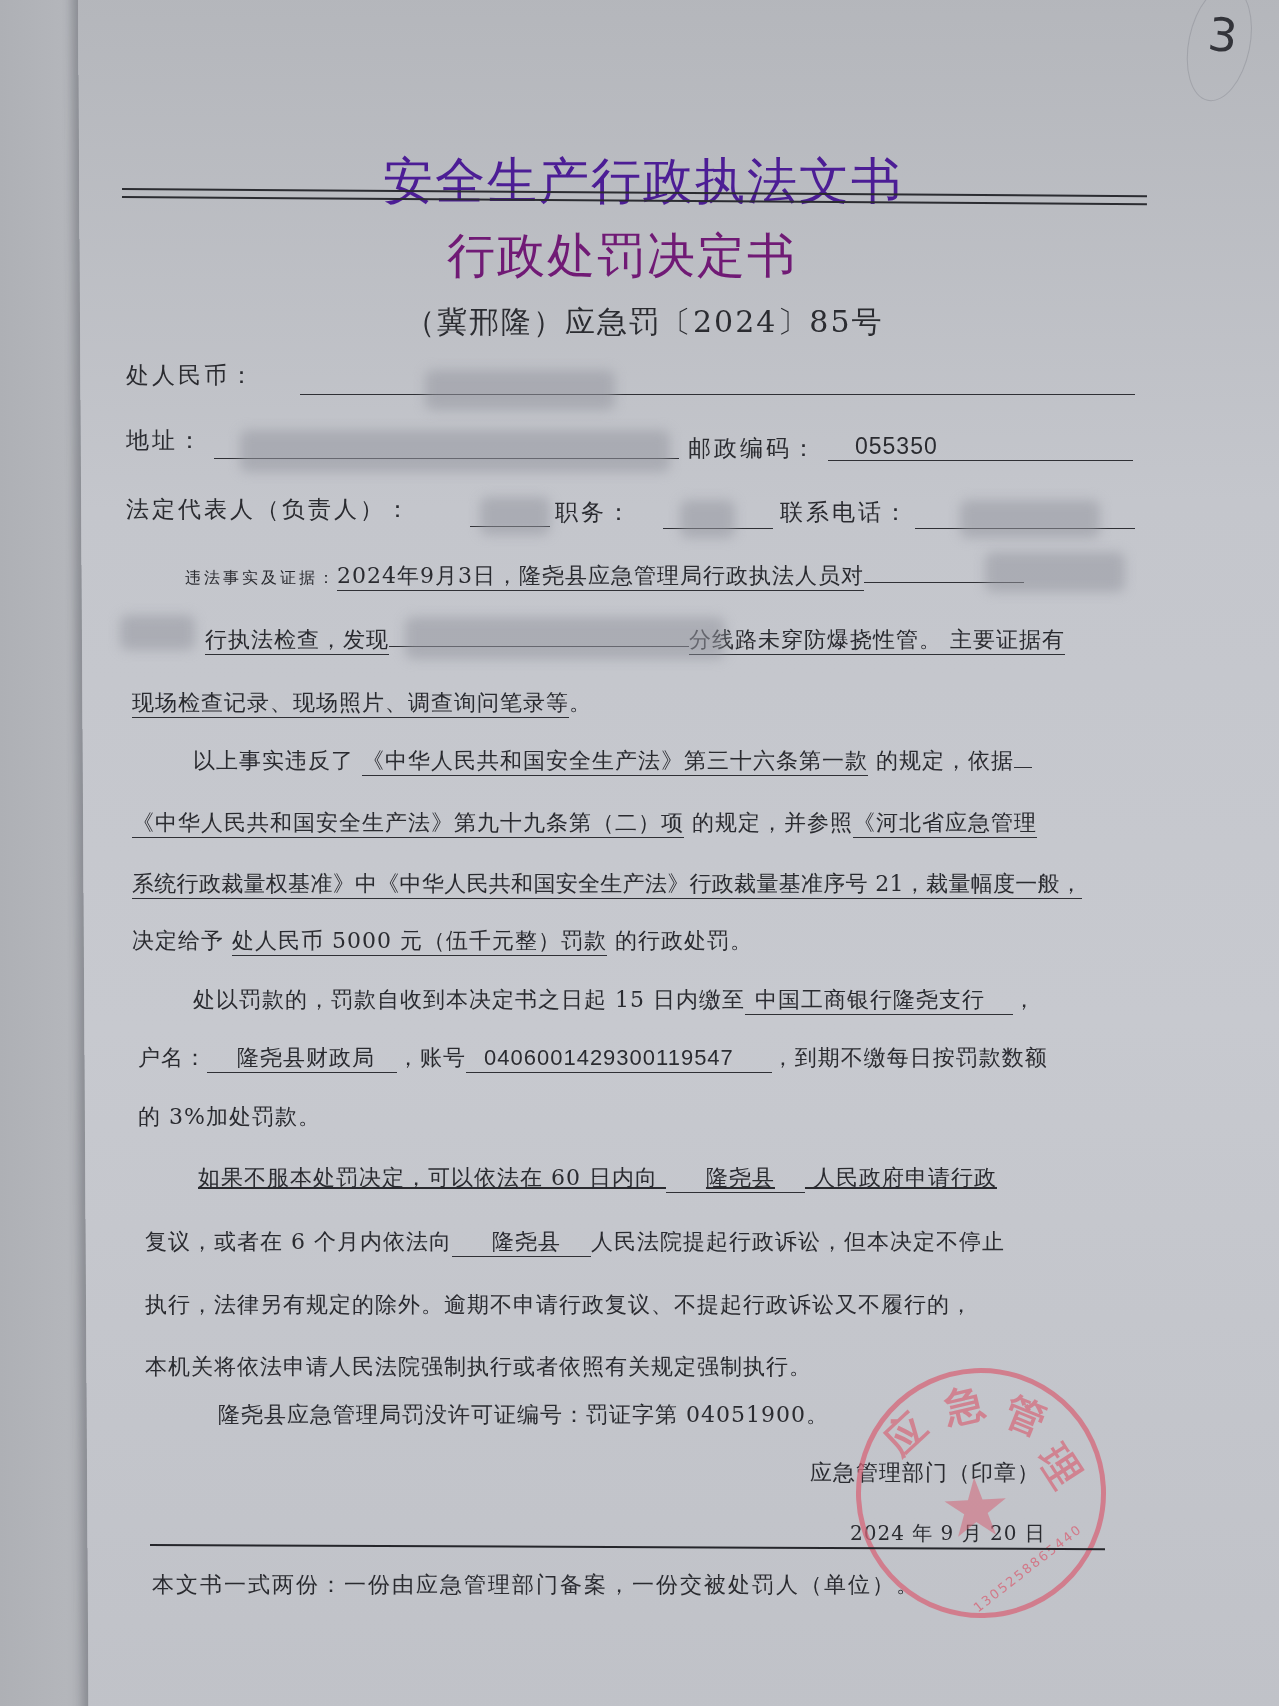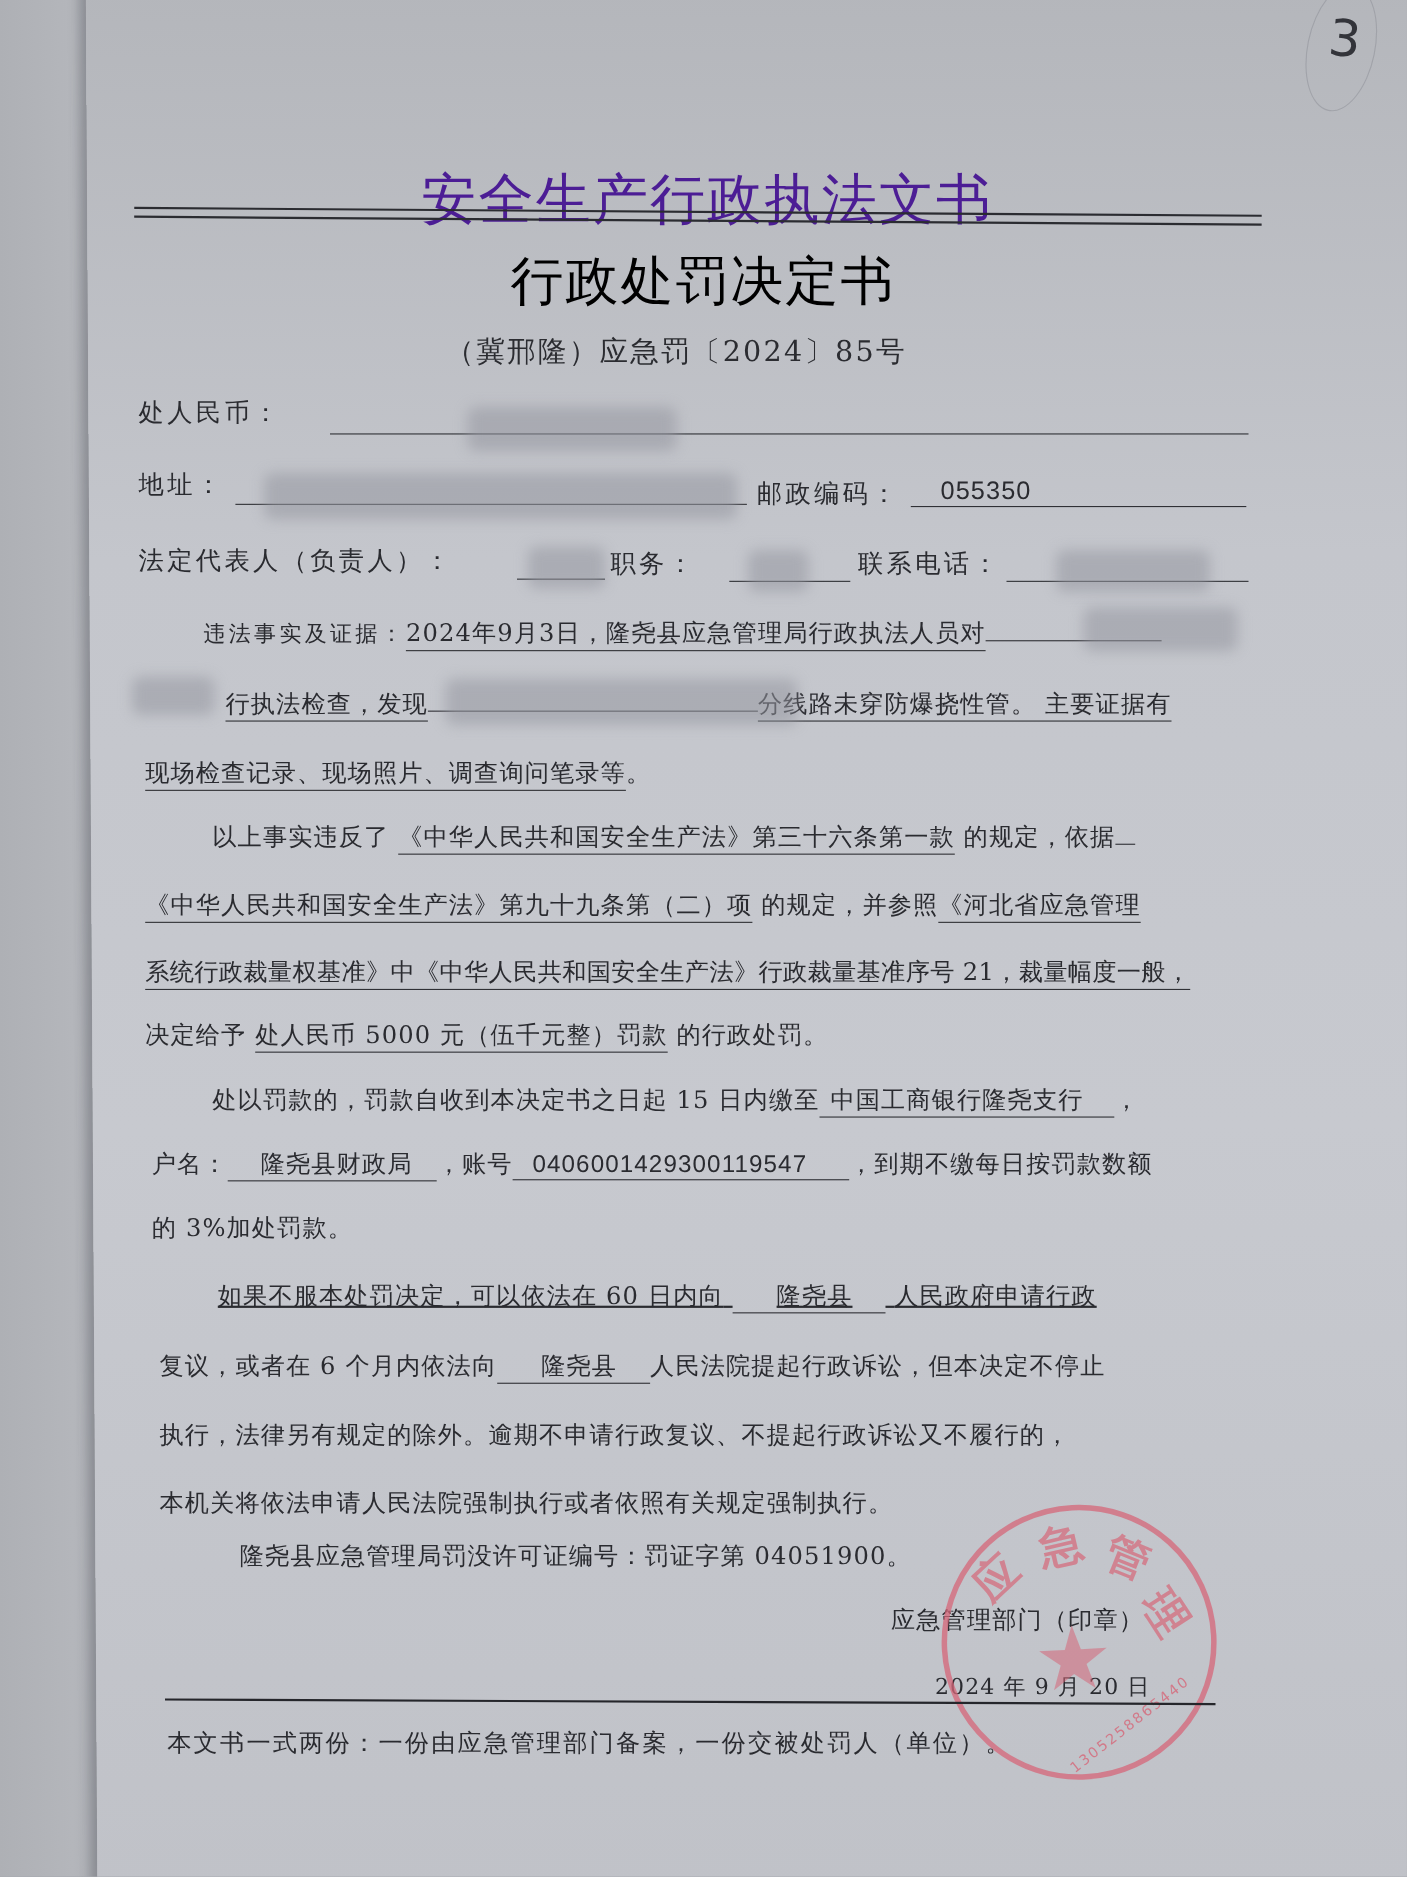--- a/index.html
+++ b/index.html
@@ -29,22 +29,22 @@
     position: absolute; left: 1208px; top: 8px; font-size: 46px;
     font-family: "DejaVu Sans", sans-serif; color: #33343a; transform: rotate(6deg);
   }
   .abs { position: absolute; white-space: nowrap; }
   .doc-series { left: 383px; top: 148px; font-size: 50px; letter-spacing: 2px; color: #4c1d95; font-family: "DejaVu Sans", sans-serif; }
   .rule-double {
     position: absolute; left: 122px; top: 188px; width: 1025px; height: 6px;
     border-top: 2.5px solid #2b2c31; border-bottom: 2.5px solid #2b2c31;
     transform: rotate(0.4deg); transform-origin: left;
   }
-  .doc-title { left: 464px; top: 224px; font-size: 48px; letter-spacing: 2px; color: #000000; font-family: "DejaVu Sans", sans-serif; }
-  .doc-number { left: 405px; top: 302px; font-size: 26px; letter-spacing: 2px; color: #2b2c31; }
+  .doc-title { left: 447px; top: 224px; font-size: 48px; letter-spacing: 2px; color: #701a75; font-family: "DejaVu Sans", sans-serif; }
+  .doc-number { left: 405px; top: 302px; font-size: 30px; letter-spacing: 2px; color: #2b2c31; }
 
   .label { font-size: 23px; letter-spacing: 3px; }
   .fill-line { position: absolute; border-bottom: 1.6px solid #2f3035; }
   .redact {
     position: absolute; background: rgba(150,152,160,0.55);
     filter: blur(6px); border-radius: 8px;
   }
   .body-text { font-size: 22px; letter-spacing: 1px; }
   .u { border-bottom: 1.6px solid #2f3035; padding-bottom: 2px; }
   .spacer-u { display: inline-block; border-bottom: 1.6px solid #2f3035; height: 22px; vertical-align: baseline; }
@@ -103,21 +103,21 @@
 <div class="fill-line" style="left:470px; top:526px; width:80px;"></div>
 <div class="redact" style="left:480px; top:497px; width:70px; height:38px;"></div>
 <div class="abs label" style="left:555px; top:497px;">职务：</div>
 <div class="fill-line" style="left:663px; top:528px; width:110px;"></div>
 <div class="redact" style="left:680px; top:500px; width:55px; height:38px;"></div>
 <div class="abs label" style="left:780px; top:497px;">联系电话：</div>
 <div class="fill-line" style="left:915px; top:528px; width:220px;"></div>
 <div class="redact" style="left:960px; top:500px; width:140px; height:38px;"></div>
 
 <div class="abs body-text" style="left:185px; top:560px;">
-  <span style="font-size:20px; letter-spacing:3px;text-align:right;">违法事实及证据：</span><span class="u">2024年9月3日，隆尧县应急管理局行政执法人员对</span><span class="spacer-u" style="width:160px;"></span>
+  <span style="font-size:16px; letter-spacing:3px;text-align:right;">违法事实及证据：</span><span class="u">2024年9月3日，隆尧县应急管理局行政执法人员对</span><span class="spacer-u" style="width:160px;"></span>
 </div>
 <div class="redact" style="left:985px; top:552px; width:140px; height:40px;"></div>
 
 <div class="abs body-text" style="left:205px; top:624px;">
   <span class="u">行执法检查，发现</span><span class="spacer-u" style="width:300px;"></span><span class="u">分线路未穿防爆挠性管。 主要证据有</span>
 </div>
 <div class="redact" style="left:120px; top:615px; width:75px; height:35px;"></div>
 <div class="redact" style="left:405px; top:617px; width:320px; height:42px;"></div>
 
 <div class="abs body-text" style="left:132px; top:688px;">

